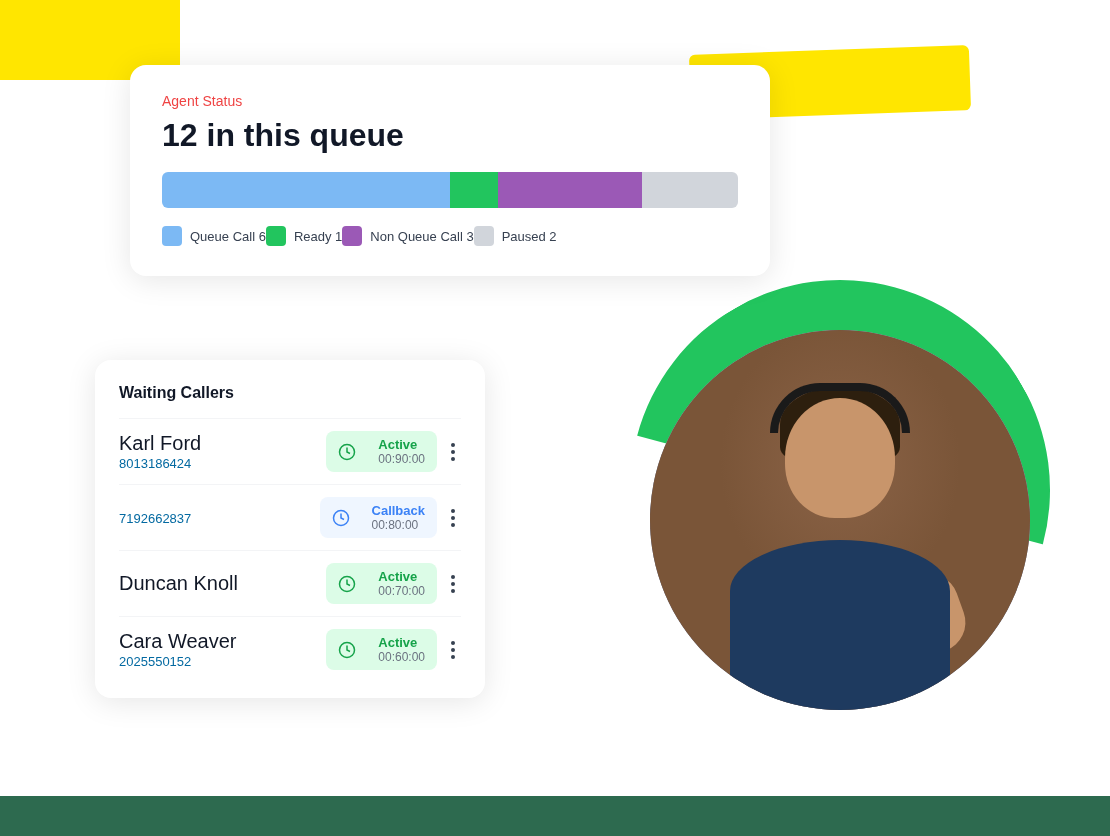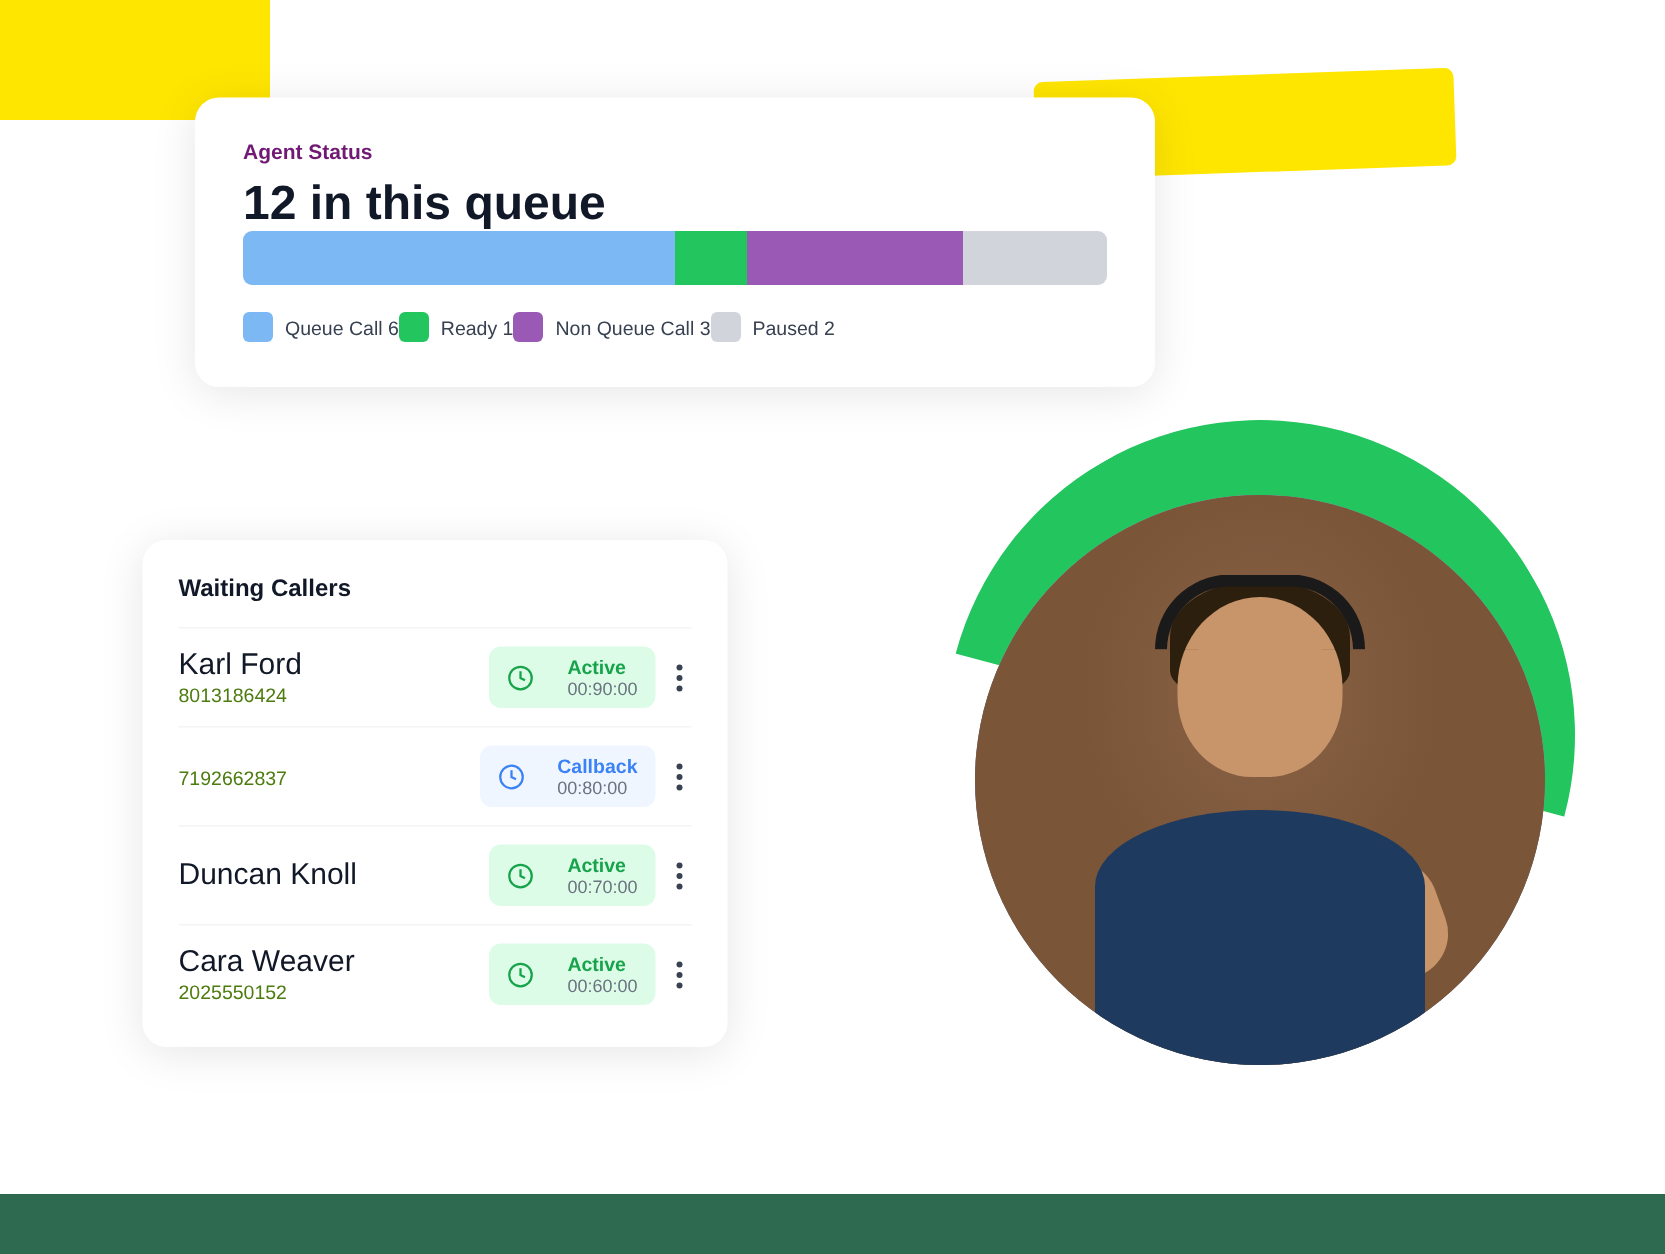--- a/index.html
+++ b/index.html
@@ -140,28 +140,29 @@
       left: 130px;
       width: 640px;
       background: #ffffff;
       border-radius: 16px;
       padding: 28px 32px 30px;
       box-shadow: 0 4px 30px rgba(0,0,0,0.10);
       z-index: 10;
     }
     .card-title {
       font-size: 14px;
-      font-weight: 700;
-      color: #701a75;
+      font-weight: 400;
+      color: #ef4444;
       margin-bottom: 8px;
     }
     .queue-count {
       font-size: 32px;
       font-weight: 700;
       color: #111827;
+      margin-bottom: 18px;
     }
     .bar-container {
       width: 100%;
       height: 36px;
       display: flex;
       border-radius: 6px;
       overflow: hidden;
       margin-bottom: 18px;
     }
     .bar-segment {
@@ -221,21 +222,21 @@
     .caller-info {
       flex: 1;
     }
     .caller-name {
       font-size: 20px;
       font-weight: 500;
       color: #111827;
     }
     .caller-phone {
       font-size: 13px;
-      color: #4d7c0f;
+      color: #0369a1;
       margin-top: 1px;
     }
     .status-badge {
       display: flex;
       align-items: center;
       gap: 6px;
       padding: 6px 12px;
       border-radius: 8px;
       min-width: 110px;
     }

